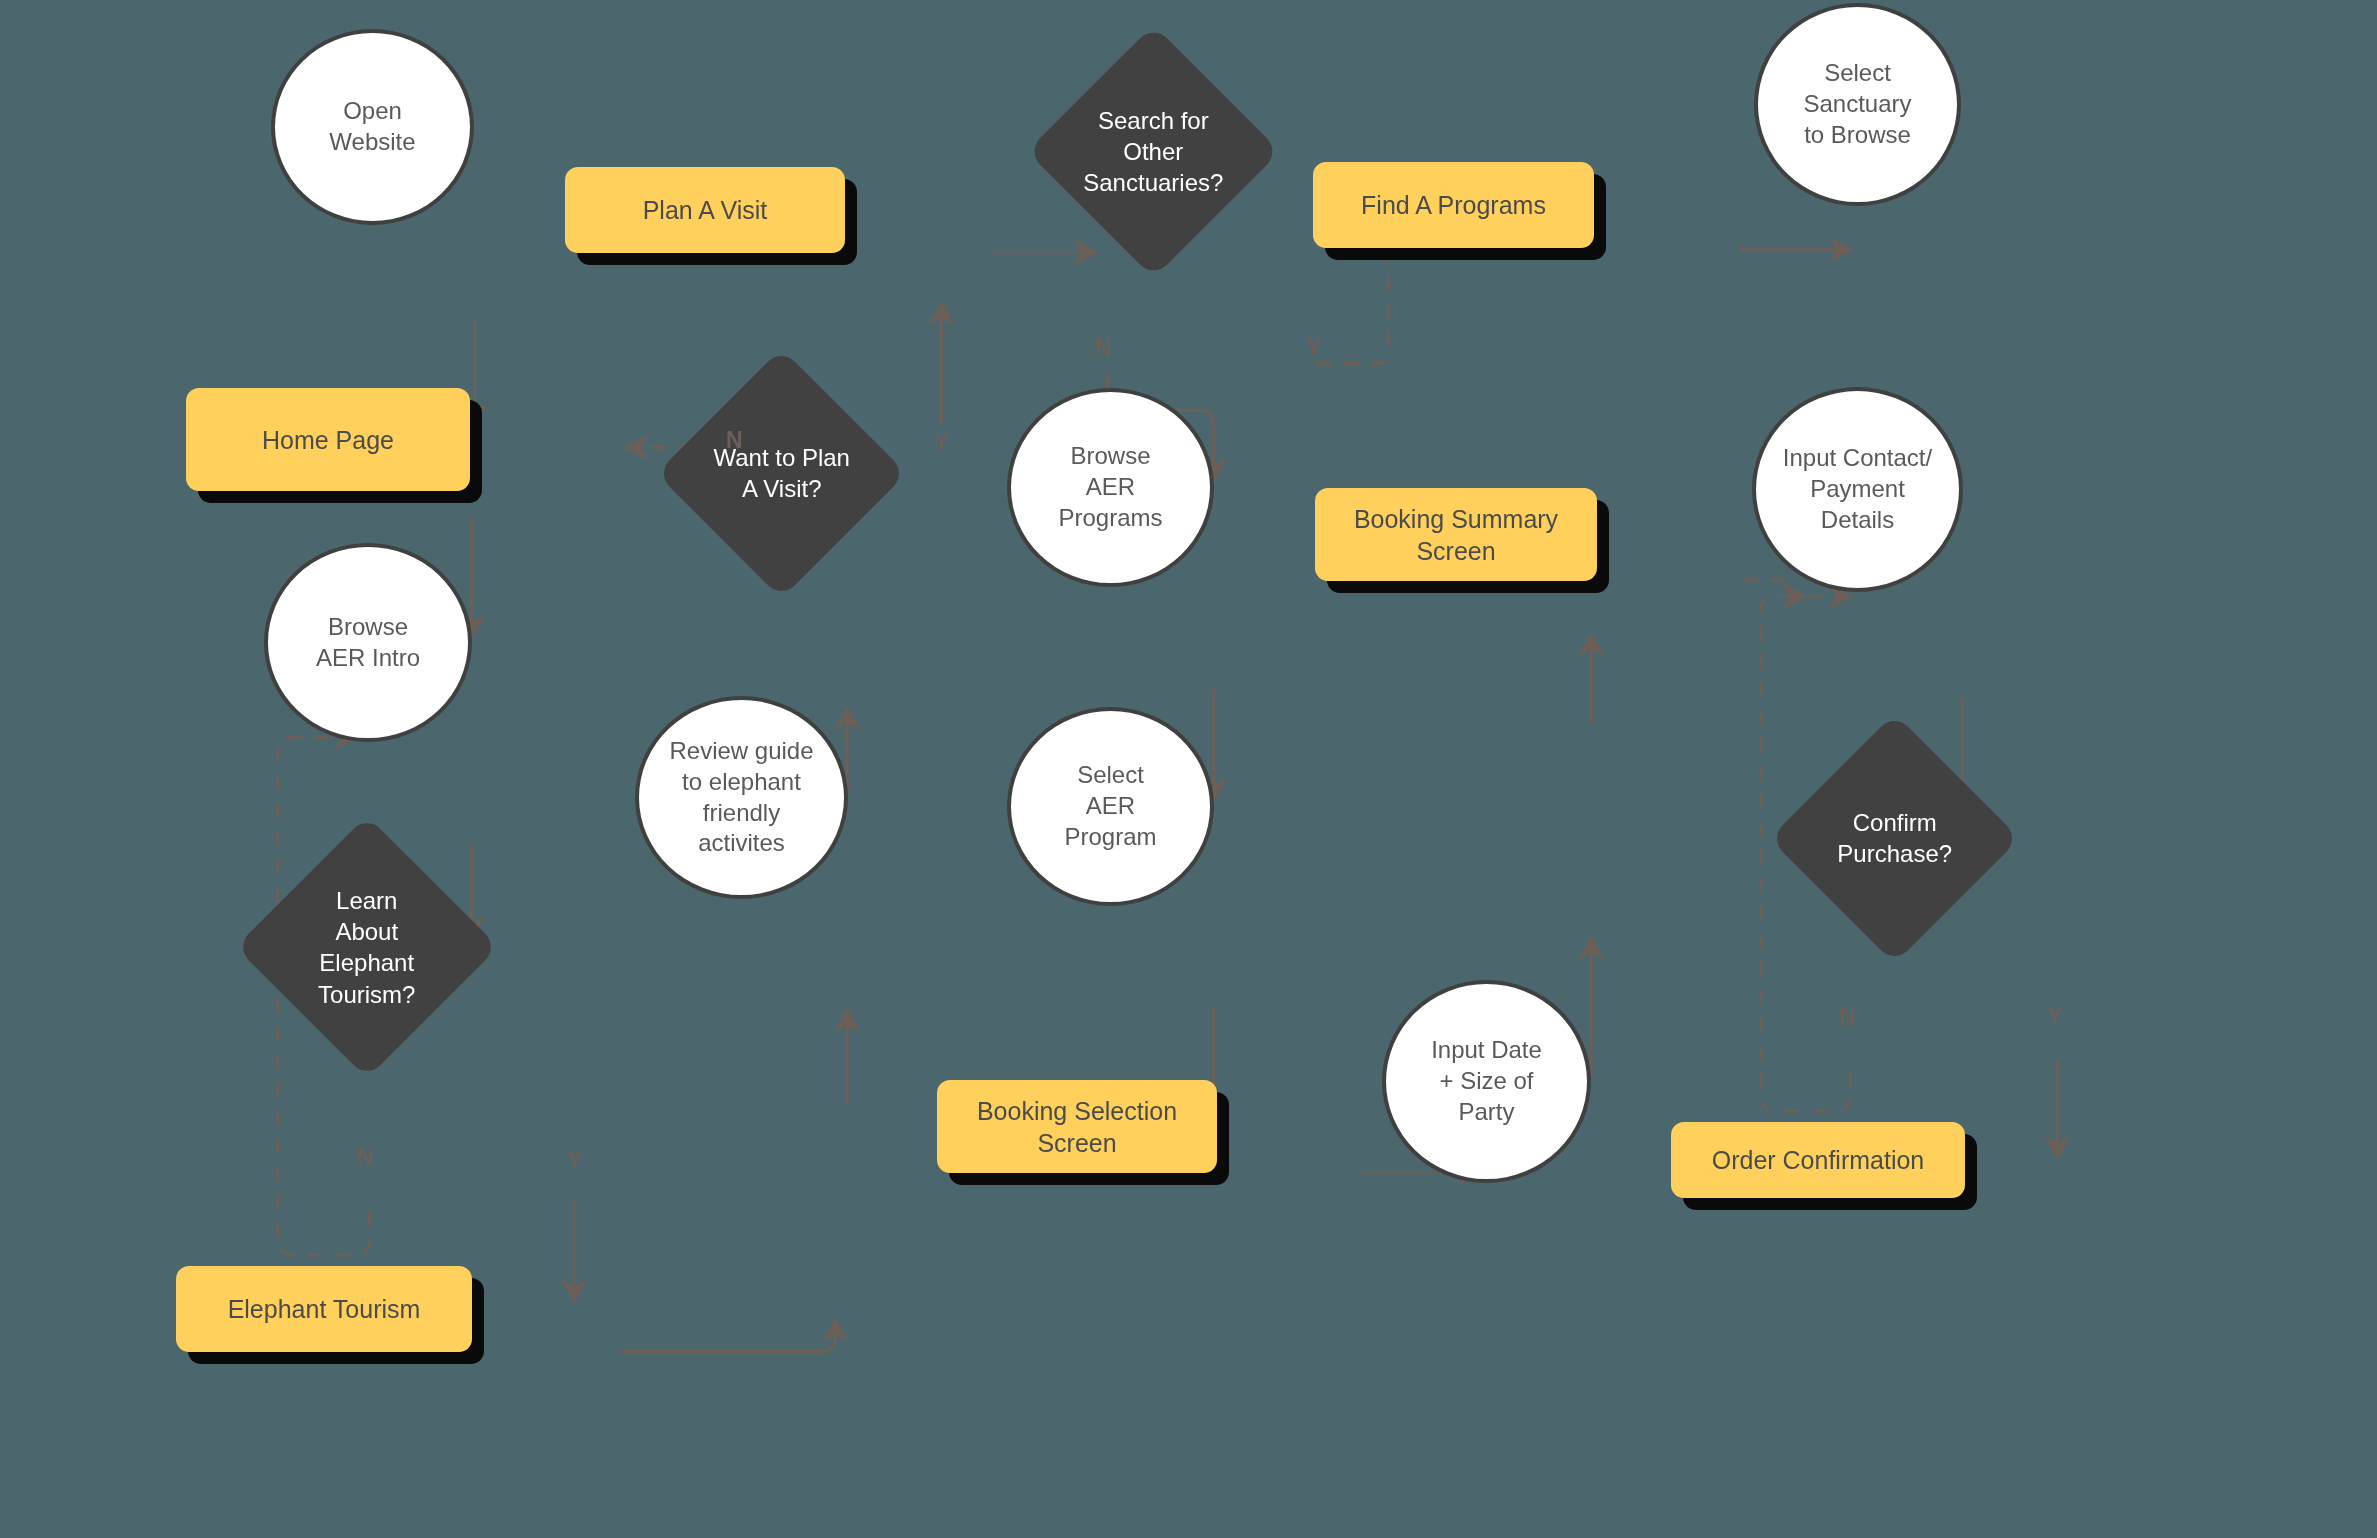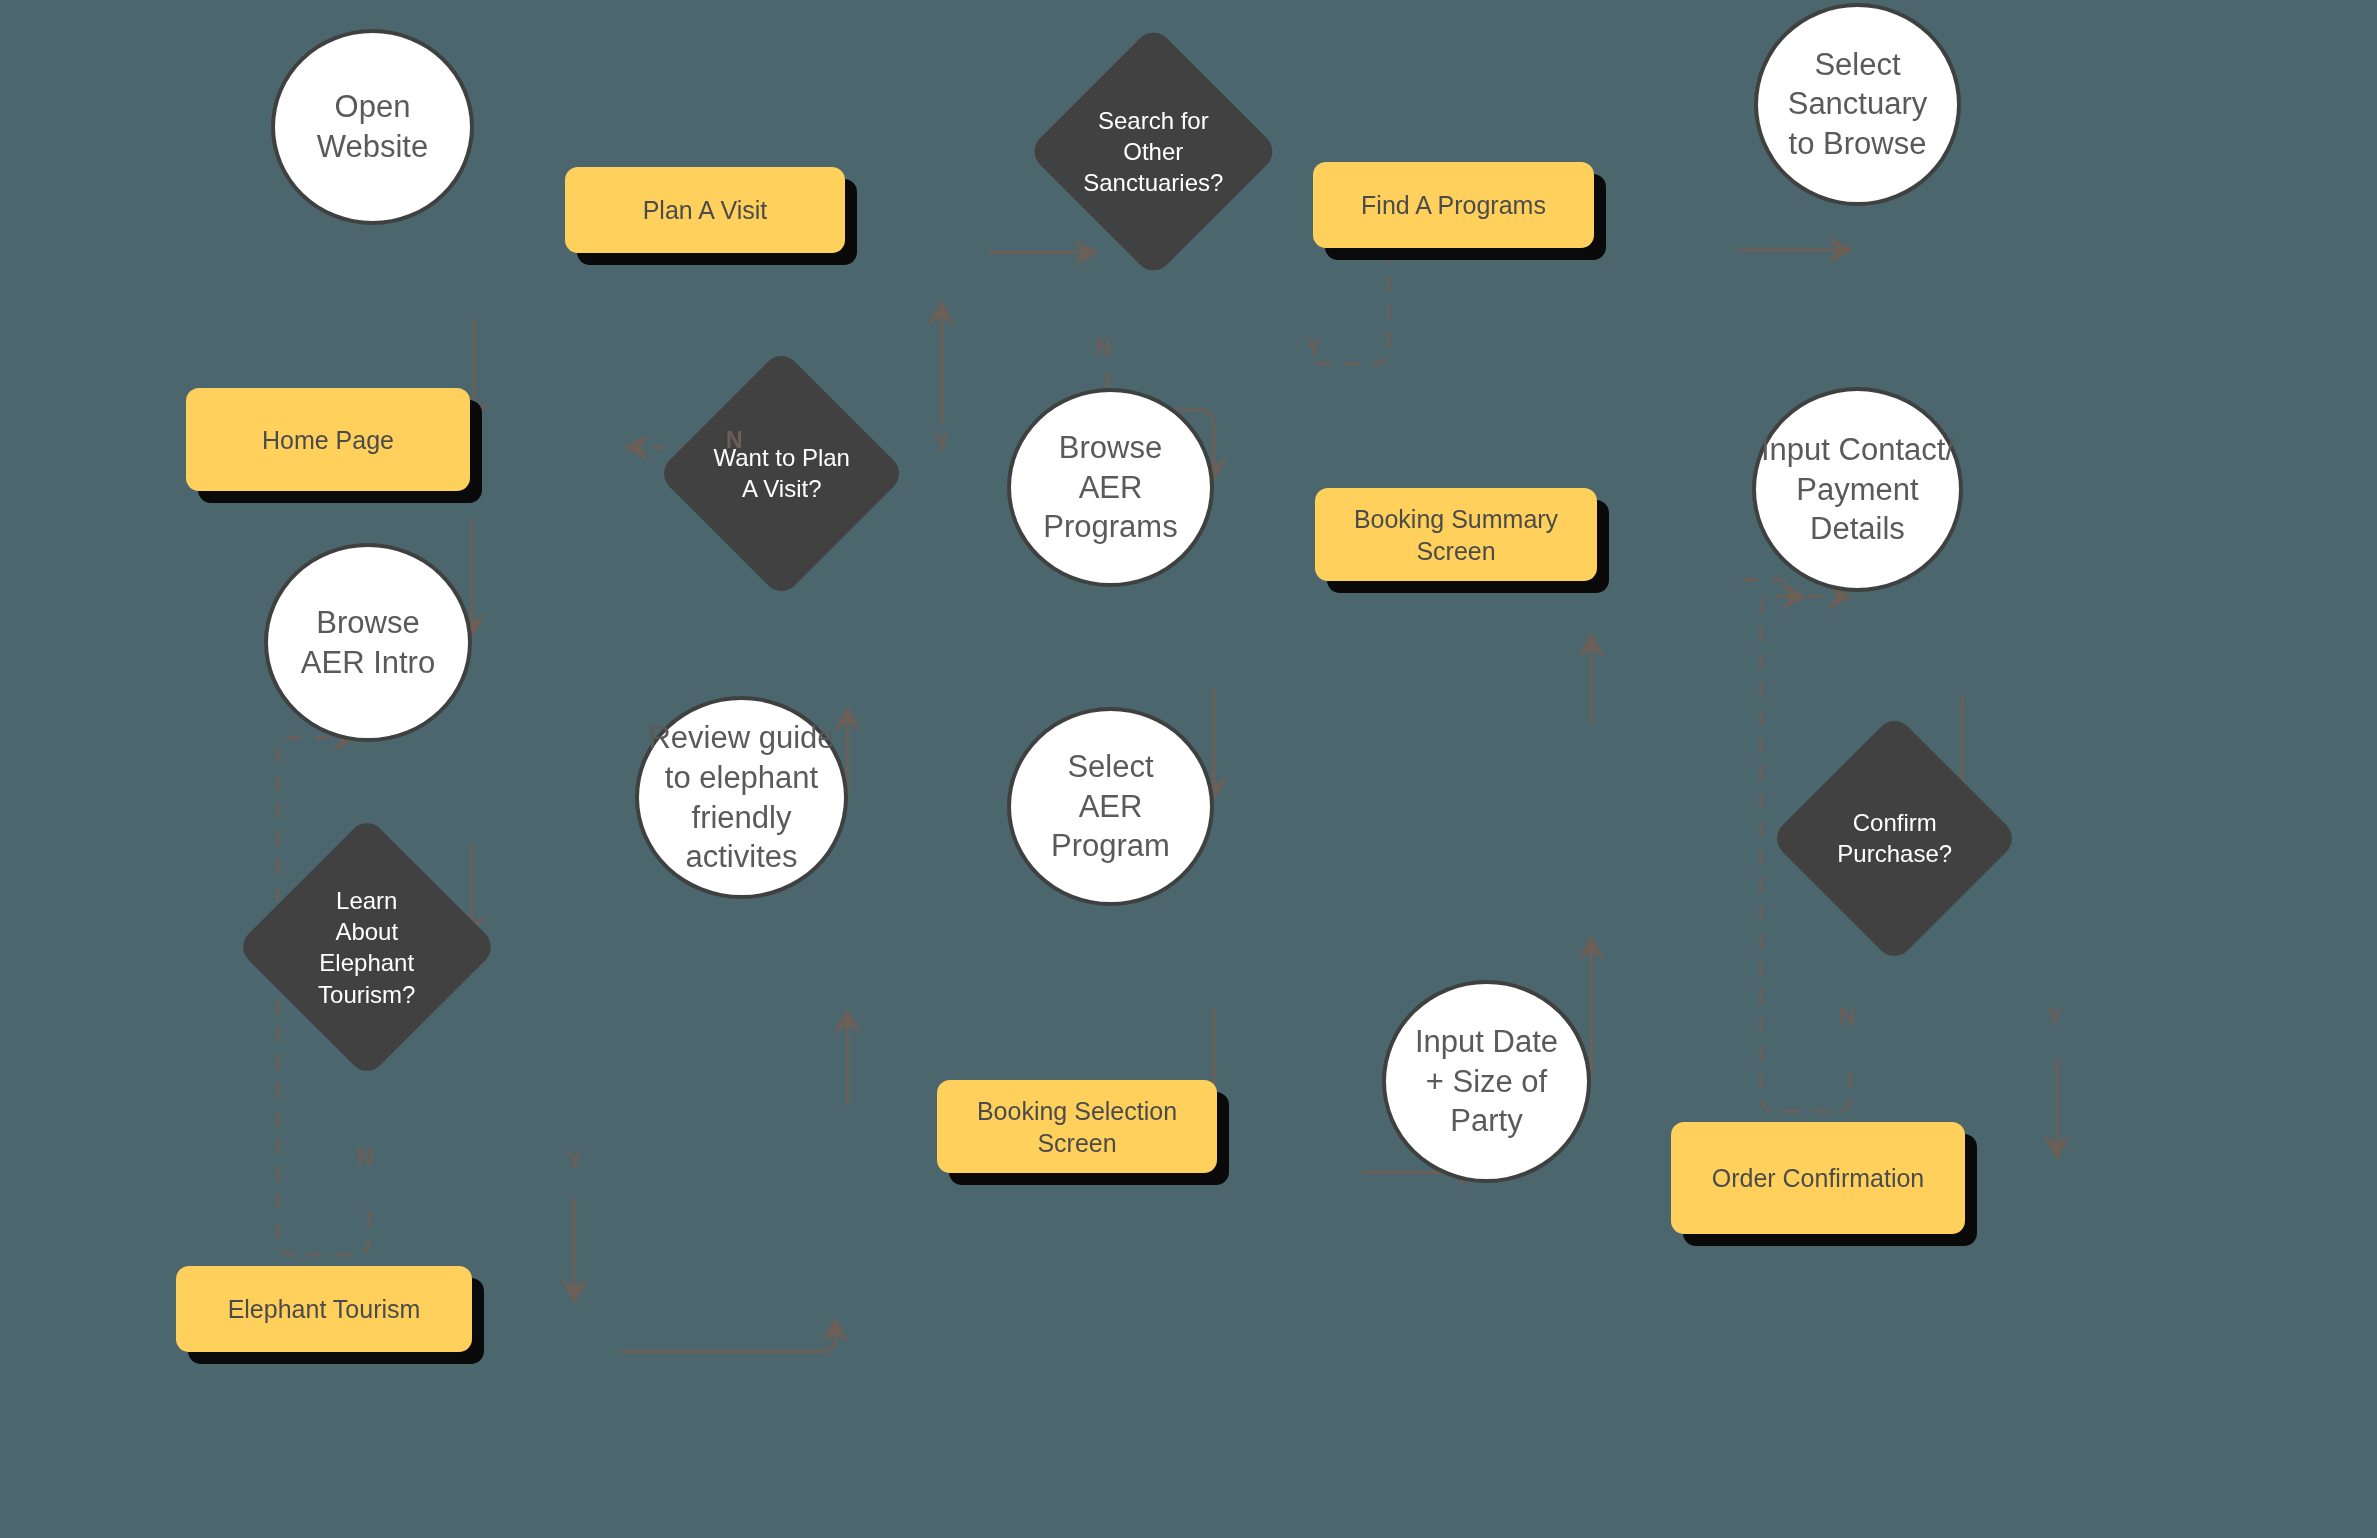--- a/index.html
+++ b/index.html
@@ -45,21 +45,21 @@
     font-size: 25px;
     box-shadow: 12px 12px 0 0 #0a0a0a;
     padding: 5px 13px;
   }
   
   .node.circle {
     background: #ffffff;
     border: 4.7px solid #3f4040;
     border-radius: 50%;
     color: #5a5a5a;
-    font-size: 31px;
+    font-size: 24px;
   }
   
   .node.decision {
     background: #414141;
     border-radius: 18.6px;
     transform: rotate(45deg);
     color: #ffffff;
     font-size: 24px;
   }
   .node.decision > .dlabel {
@@ -205,21 +205,21 @@
     </div>
 
   <div class="node circle" style="width: 211px; height: 205px; left: 1752px; top: 387px;">
       <span>Input Contact/<br>Payment<br>Details</span>
     </div>
 
   <div class="node decision" style="width: 177px; height: 177px; left: 1806px; top: 750px;">
       <span class="dlabel" style="width: 287px;">Confirm<br>Purchase?</span>
     </div>
 
-  <div class="node process" style="width: 294px; height: 112px; left: 1671px; top: 1122px;">
+  <div class="node process" style="width: 294px; height: 76px; left: 1671px; top: 1122px;">
       <span>Order Confirmation</span>
     </div>
 
   <span class="edge-label" style="left: 357px; top: 1144px;">N</span>
   <span class="edge-label" style="left: 567px; top: 1147px;">Y</span>
   <span class="edge-label" style="left: 726px; top: 427px;">N</span>
   <span class="edge-label" style="left: 934px; top: 429px;">Y</span>
   <span class="edge-label" style="left: 1095px; top: 334px;">N</span>
   <span class="edge-label" style="left: 1306px; top: 334px;">Y</span>
   <span class="edge-label" style="left: 1839px; top: 1004px;">N</span>

